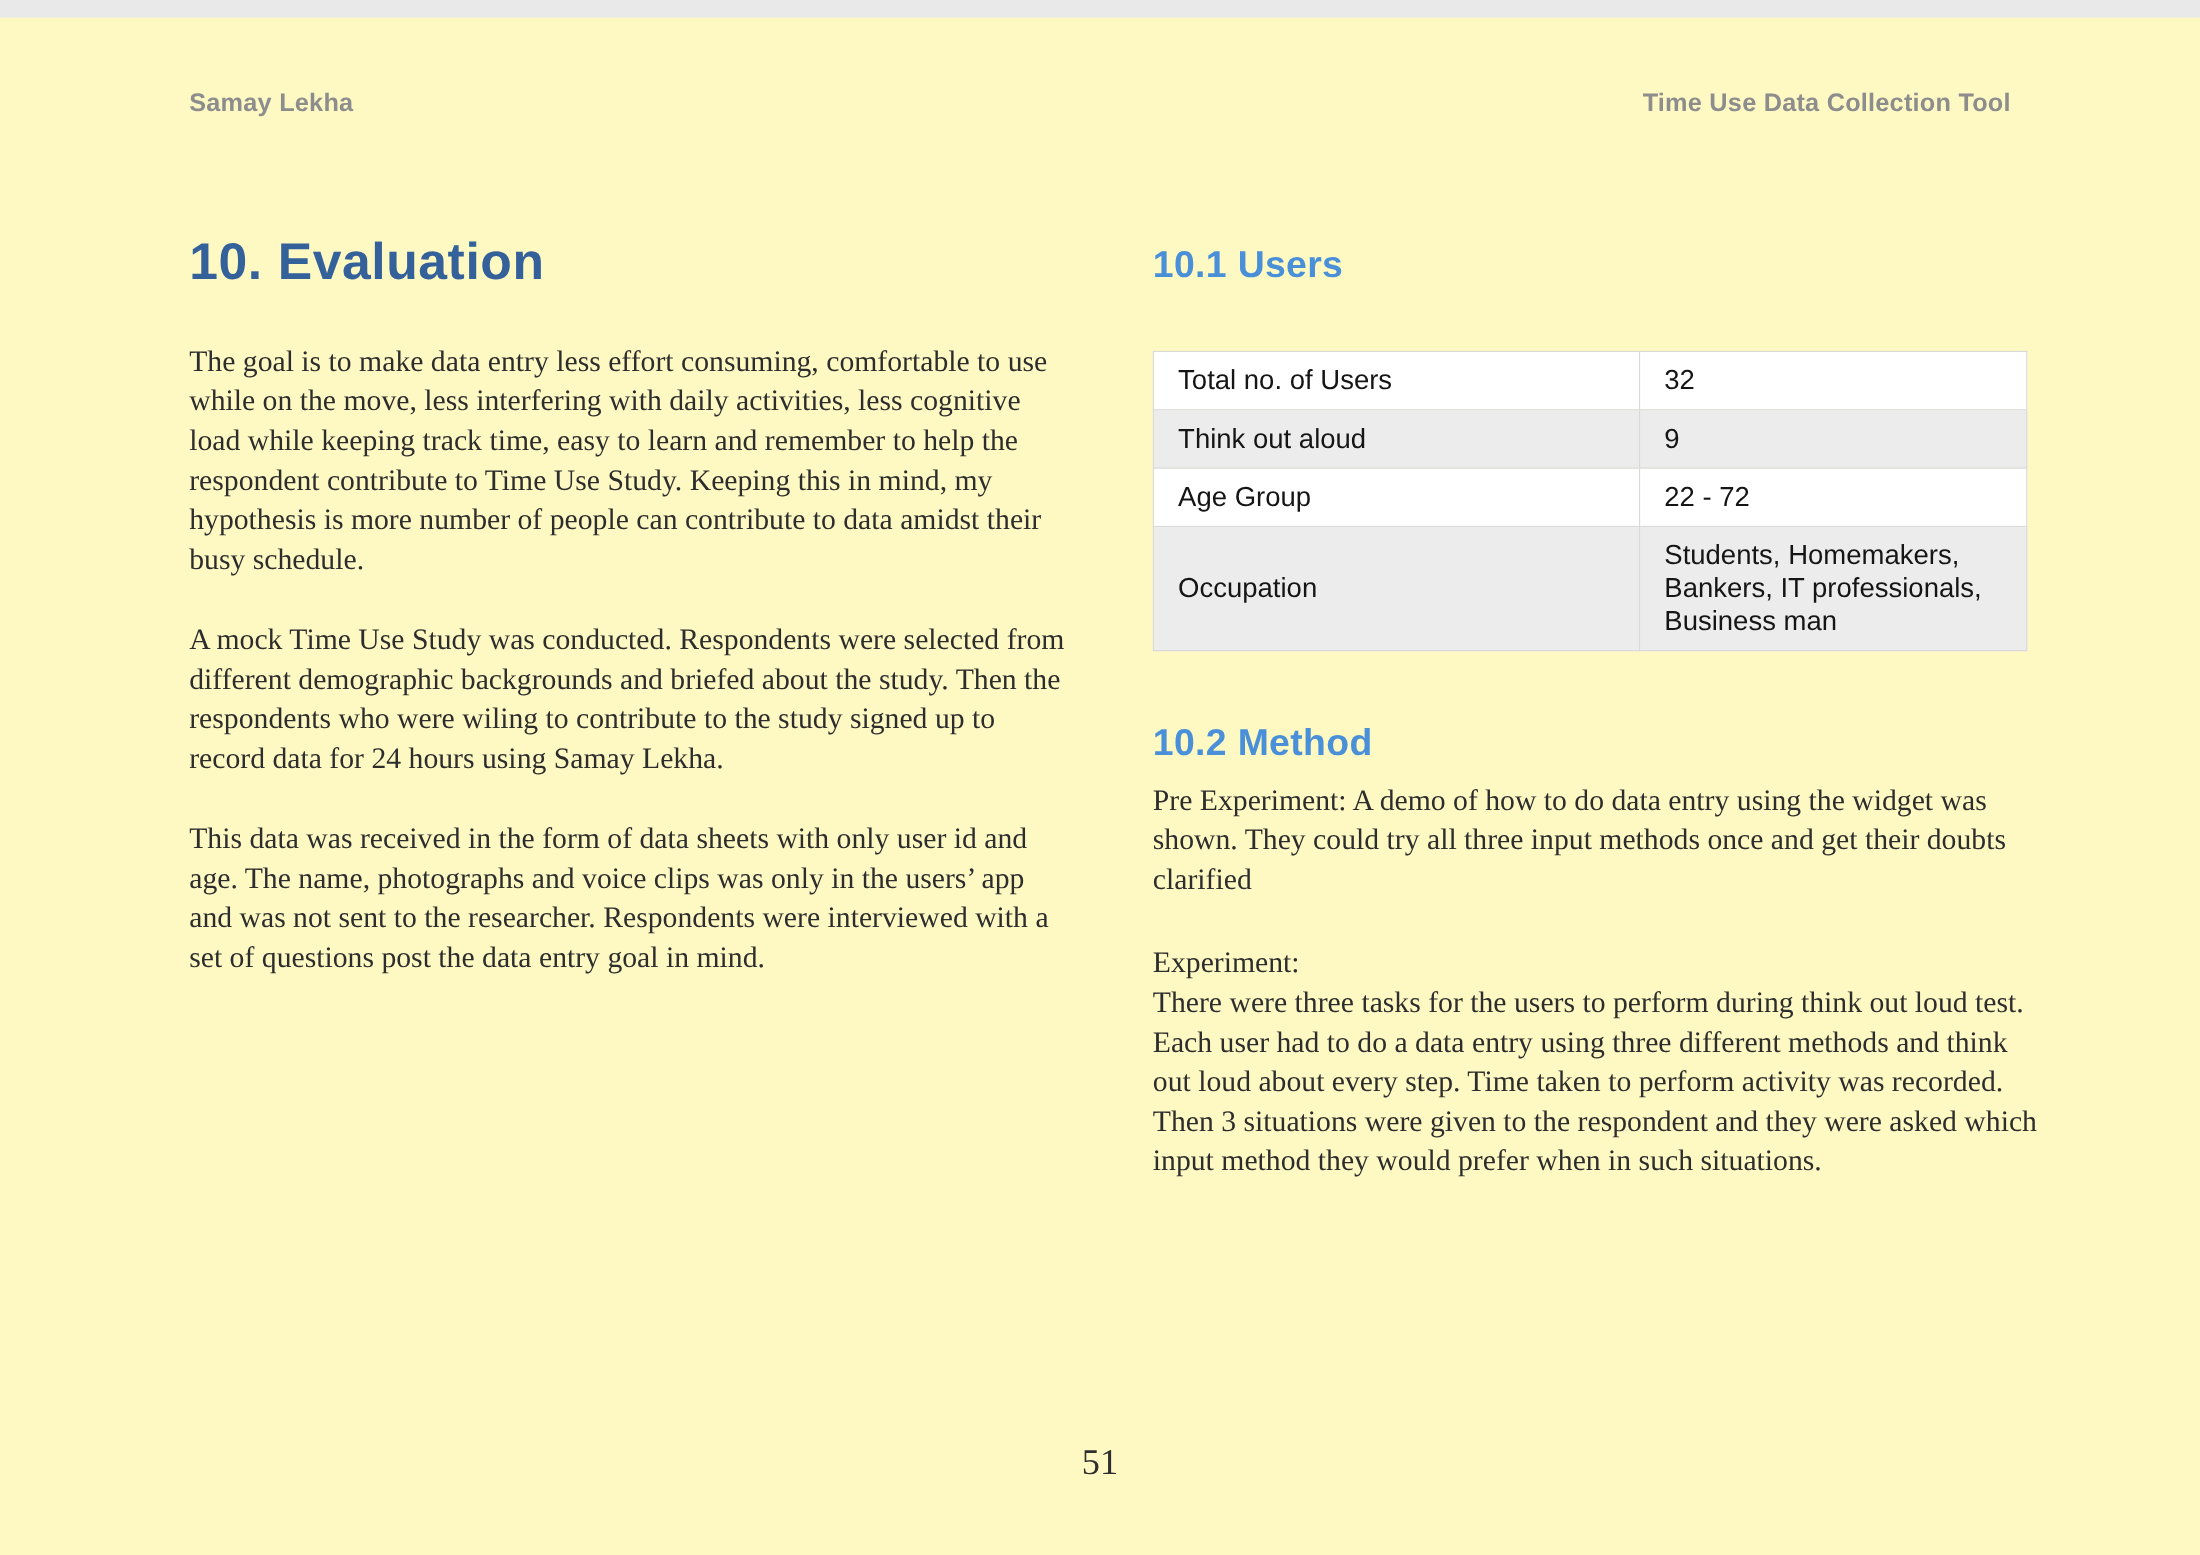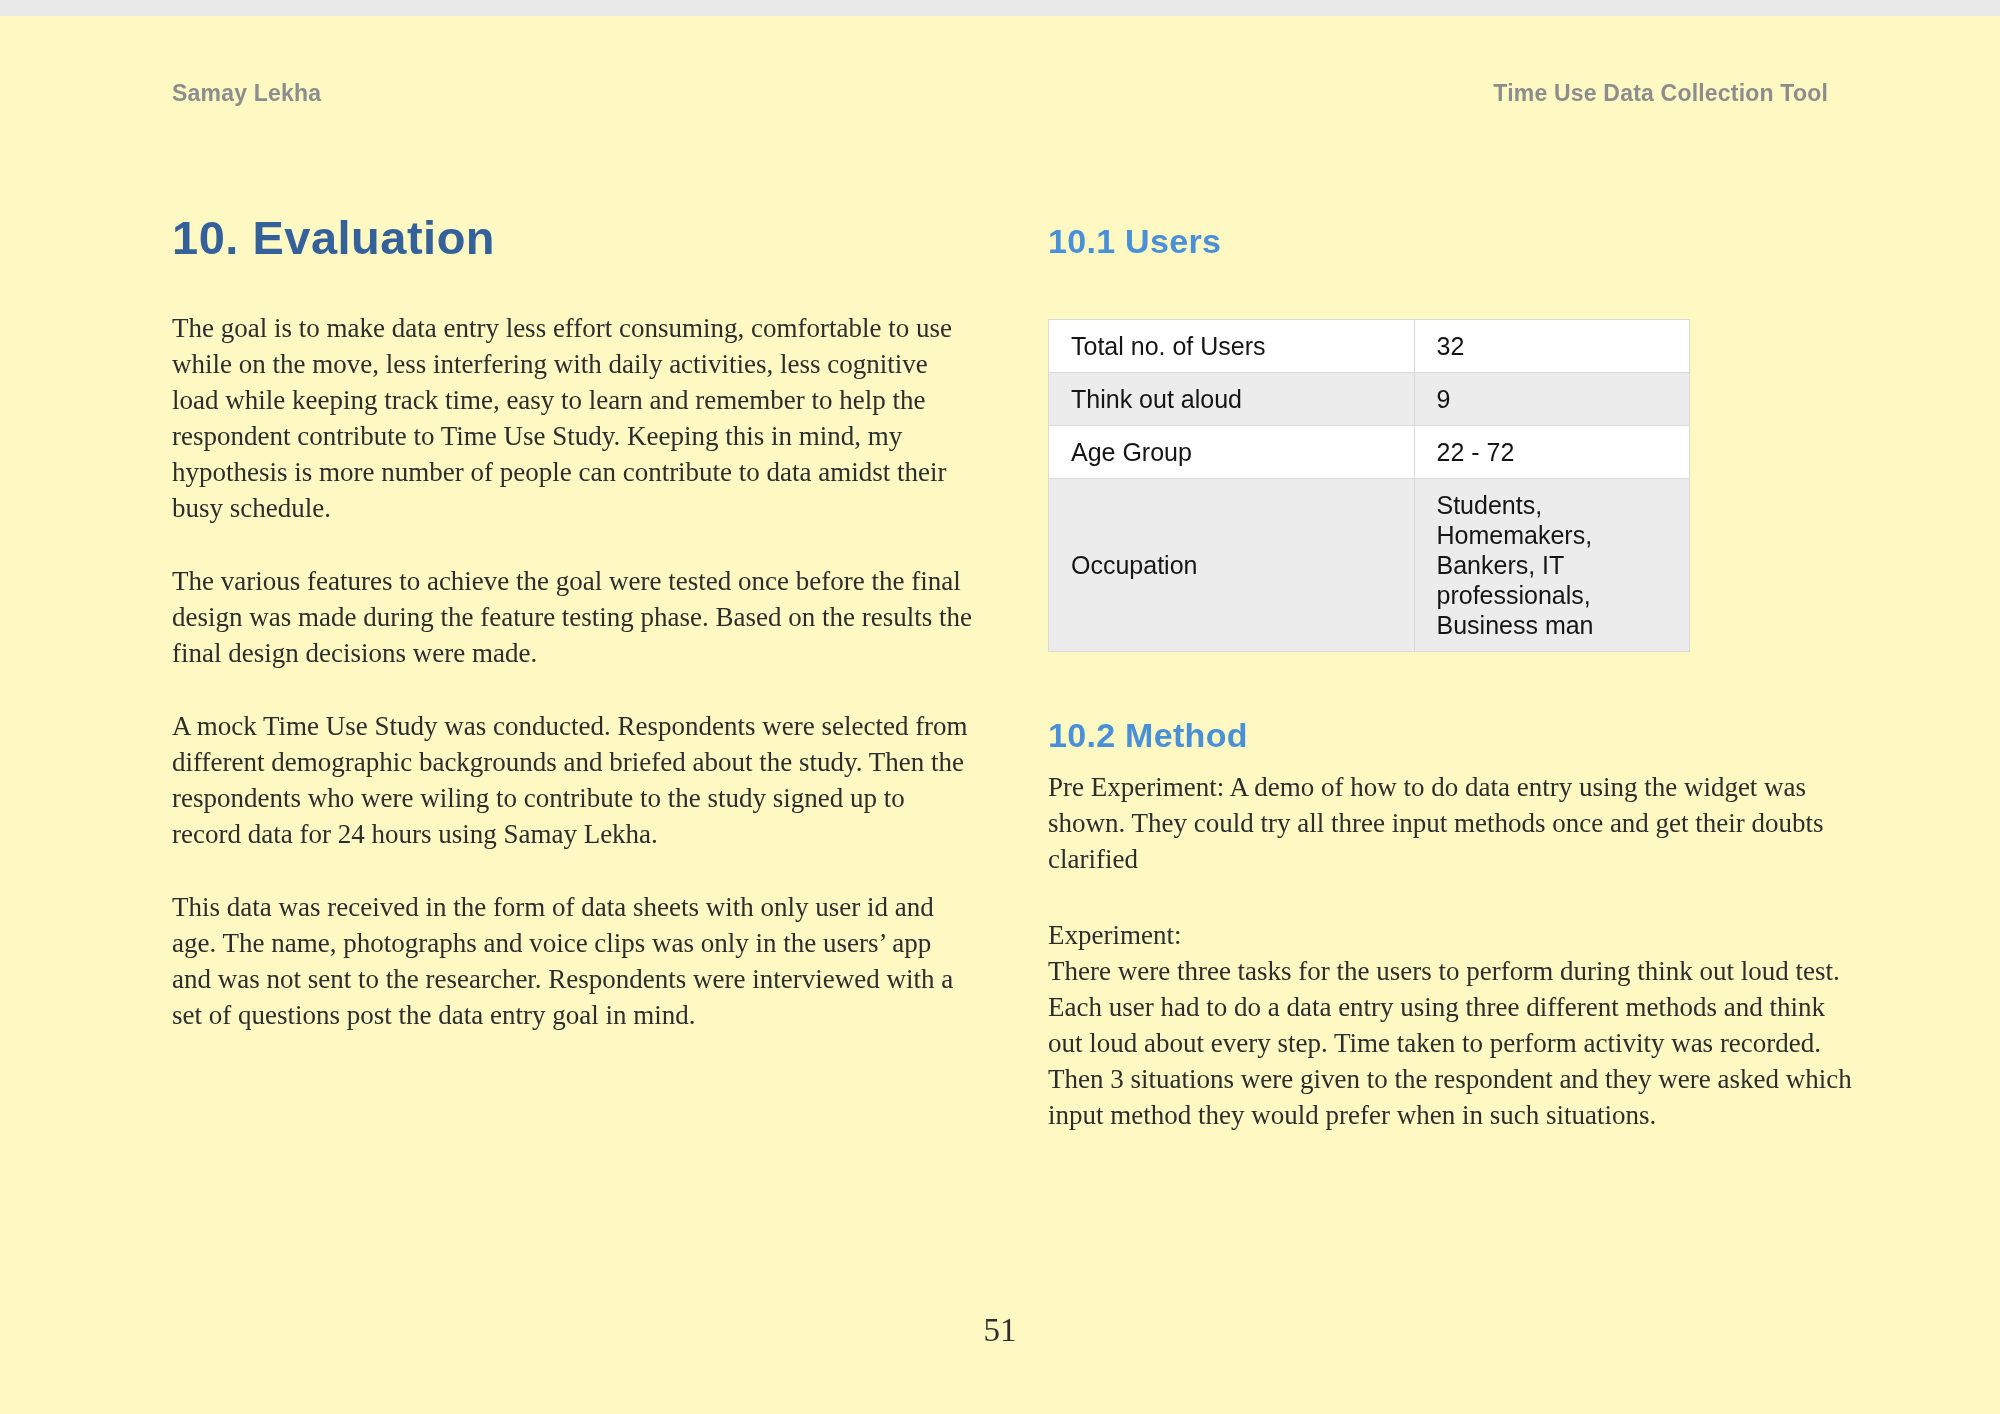--- a/index.html
+++ b/index.html
@@ -53,21 +53,21 @@
     line-height: 36px;
     color: #2d2d2d;
     white-space: pre-line;
   }
   .col-right p.body-text { margin: 0; }
   p.method-p1 { margin-top: 14px !important; }
   p.method-p2 { margin-top: 40px !important; }
 
   table.data-table {
     margin-top: 58px;
-    width: 642px;
+    width: 795px;
     border-collapse: collapse;
     table-layout: fixed;
     font-family: "Liberation Sans", sans-serif;
     font-size: 25px;
     color: #151515;
   }
   table.data-table td {
     border: 1px solid #d9d9d9;
     padding: 11px 22px;
     line-height: 30px;
@@ -96,21 +96,20 @@
 <div class="page">
 
   <div class="running-header">
     <span>Samay Lekha</span>
     <span>Time Use Data Collection Tool</span>
   </div>
 
   <section class="col col-left">
     <h1 class="section-title">10. Evaluation</h1>
     <p class="body-text">The goal is to make data entry less effort consuming, comfortable to use while on the move, less interfering with daily activities, less cognitive load while keeping track time, easy to learn and remember to help the respondent contribute to Time Use Study. Keeping this in mind, my hypothesis is more number of people can contribute to data amidst their busy schedule.</p>
-    <p class="body-text">The various features to achieve the goal were tested once before the final design was made during the feature testing phase. Based on the results the final design decisions were made.</p>
     <p class="body-text">A mock Time Use Study was conducted. Respondents were selected from different demographic backgrounds and briefed about the study. Then the respondents who were wiling to contribute to the study signed up to record data for 24 hours using Samay Lekha.</p>
     <p class="body-text">This data was received in the form of data sheets with only user id and age. The name, photographs and voice clips was only in the users’ app and was not sent to the researcher. Respondents were interviewed with a set of questions post the data entry goal in mind.</p>
   </section>
 
   <section class="col col-right">
     <h2 class="sub-title">10.1 Users</h2>
 
     <table class="data-table">
       <tbody>
         <tr>

